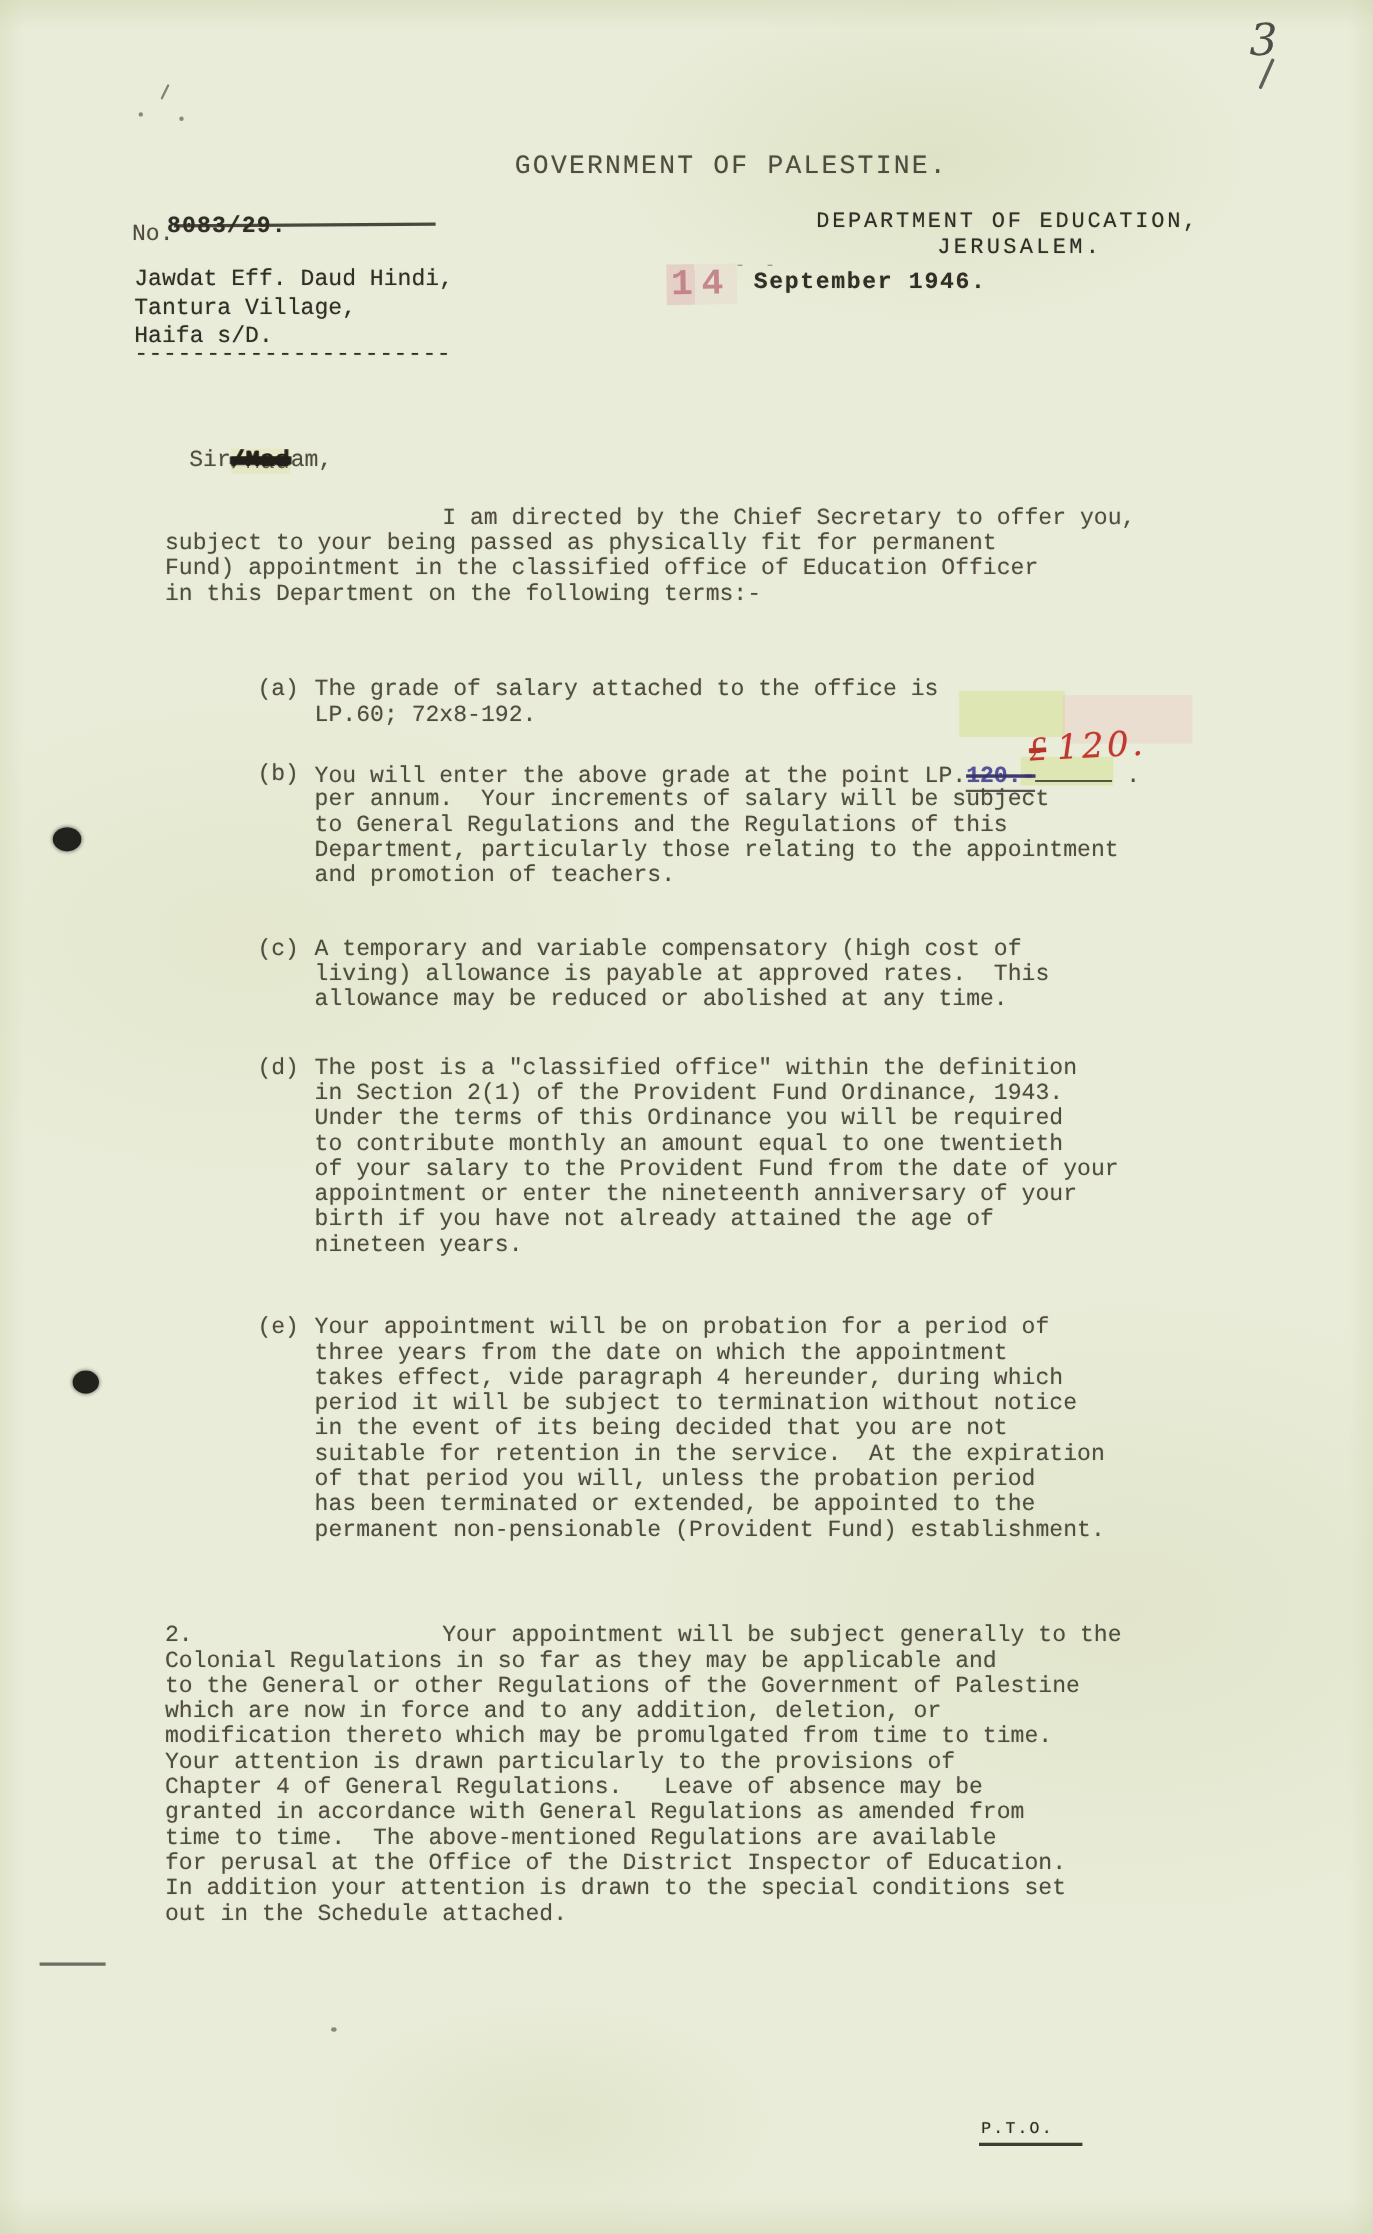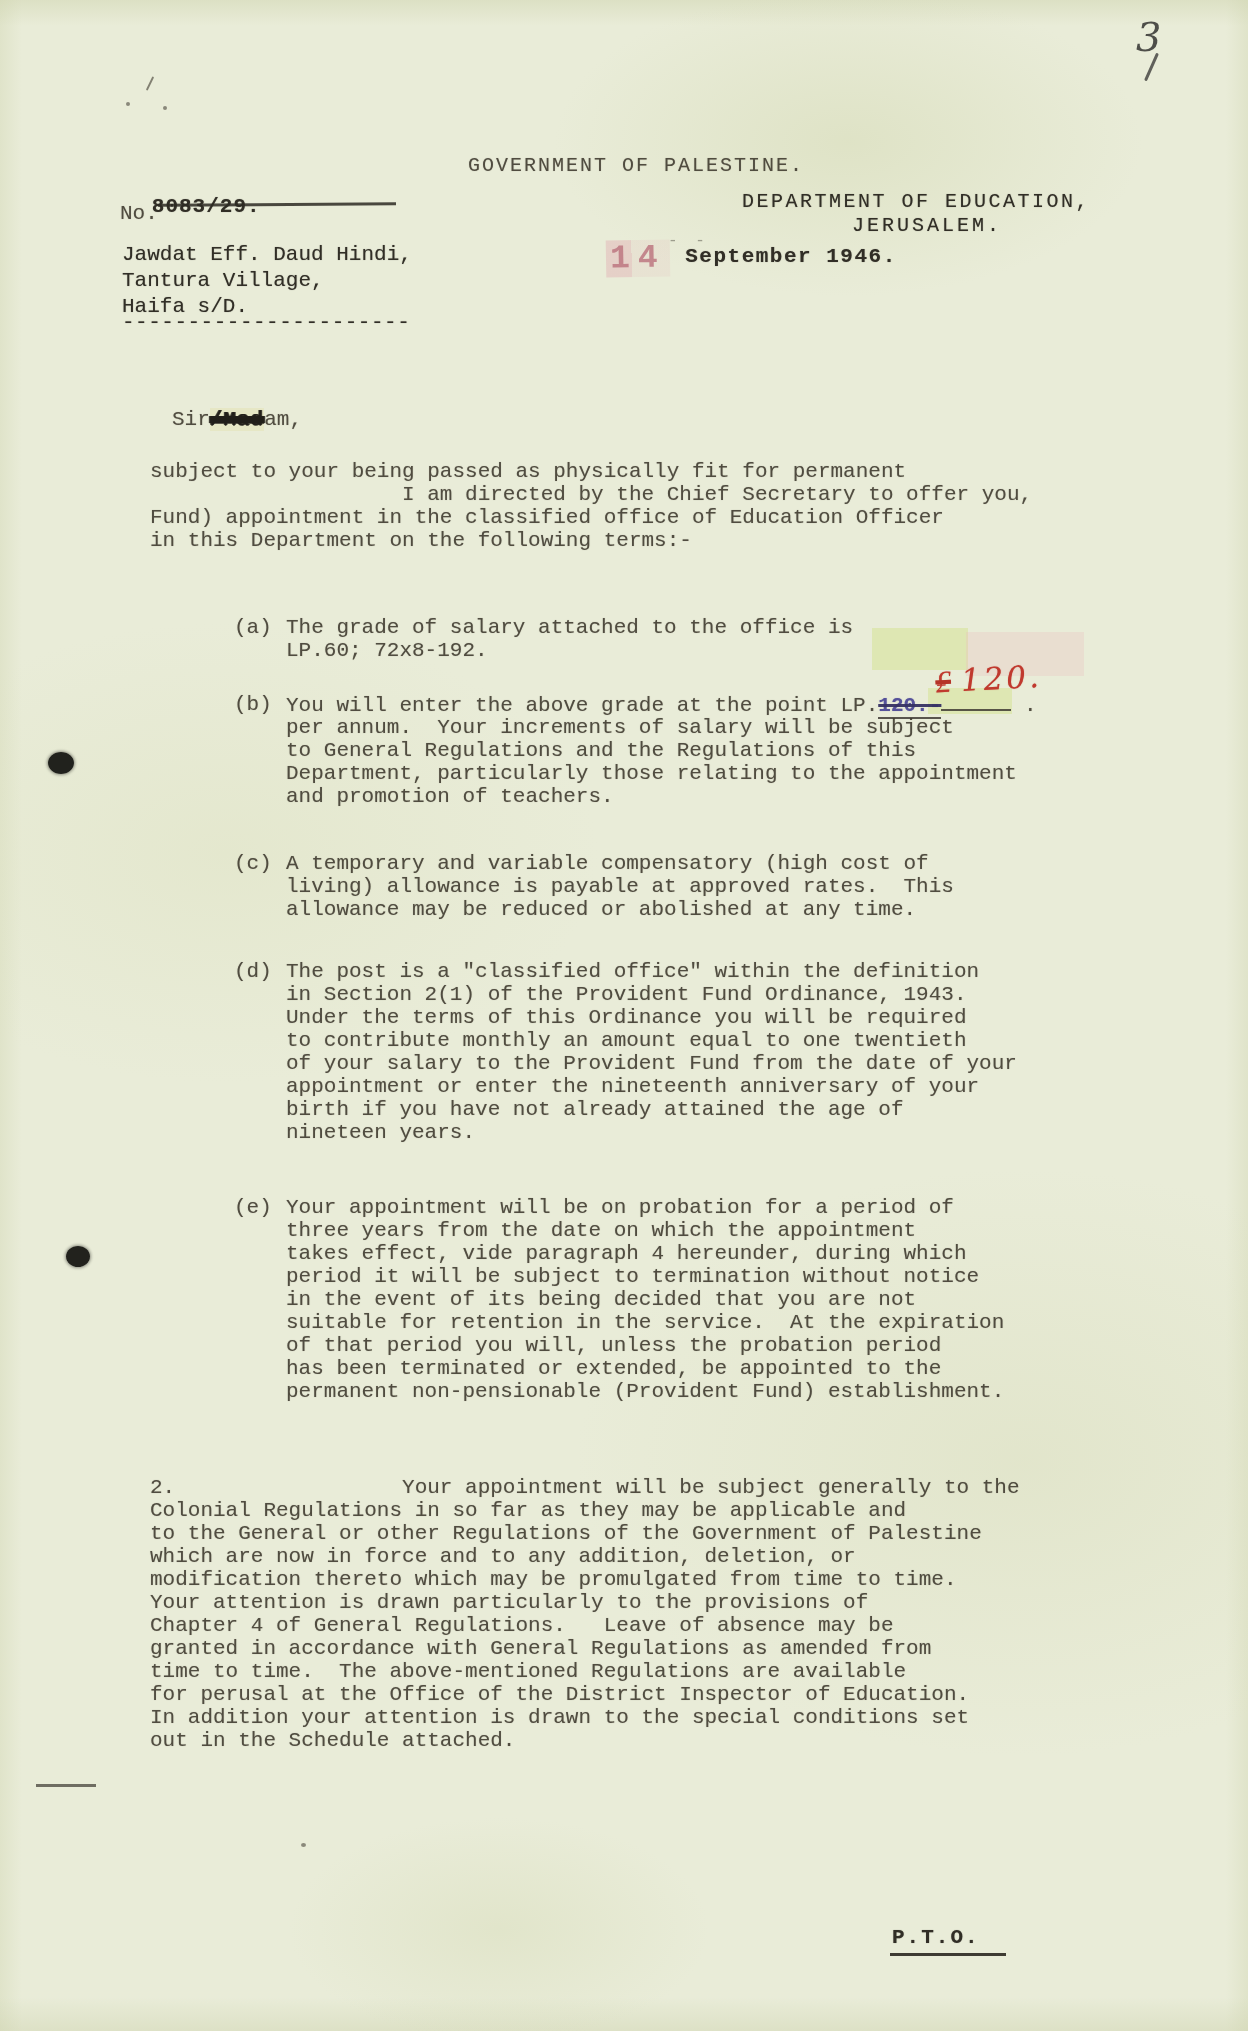--- a/index.html
+++ b/index.html
@@ -27,21 +27,21 @@
     text-shadow:0 0 1px rgba(66,61,50,0.35);
   }
   .ink-bold{ color:rgba(43,40,33,0.95); text-shadow:0 0 1px rgba(43,40,33,0.45); }
   .abs{position:absolute;}
   .line{white-space:pre;height:23px;line-height:23px;font-size:21px;}
   .addr-line{white-space:pre;height:26px;line-height:26px;font-size:21px;}
   .block{position:absolute;}
   .item-row{position:absolute;display:flex;align-items:flex-start;}
   .item-label{width:52px;flex:0 0 52px;font-size:21px;line-height:23px;white-space:pre;}
   .item-lines{flex:1;}
-  .gov-title{font-size:20px;letter-spacing:2px;white-space:pre;margin-top:16px;}
+  .gov-title{font-size:24px;letter-spacing:2px;white-space:pre;}
   .dept1{font-size:20px;letter-spacing:2.5px;white-space:pre;}
   .dept2{font-size:20px;letter-spacing:3px;white-space:pre;text-align:right;}
   .ref-label{font-size:21px;}
   .ref-number{font-size:21px;font-weight:bold;position:relative;top:-7px;left:-6px;letter-spacing:1px;}
   .ref-underline{position:absolute;left:158px;top:203px;width:238px;height:0;
     border-bottom:3px solid rgba(45,42,35,0.85);transform:rotate(-0.4deg);}
   .date-text{font-size:21px;letter-spacing:1.5px;font-weight:bold;}
   .stamp-day{
     font-size:33px;letter-spacing:8px;font-weight:bold;
     color:rgba(186,112,124,0.8);
@@ -83,21 +83,21 @@
   }
   .hw-struck{
     text-decoration:line-through;
     text-decoration-thickness:4px;
     text-decoration-color:#b53328;
     letter-spacing:0;
     margin-right:10px;
   }
   .hl-green{position:absolute;background:rgba(208,224,128,0.42);}
   .hl-pink{position:absolute;background:rgba(236,188,190,0.30);}
-  .pto{font-size:21px;font-weight:bold;letter-spacing:2px;
+  .pto{font-size:15px;font-weight:normal;letter-spacing:2px;
     border-bottom:3px solid rgba(43,40,33,0.9);padding:0 26px 4px 2px;text-align:center;}
   .page-num{
     font-family:"DejaVu Serif","Liberation Serif",serif;
     font-size:40px;color:rgba(50,50,48,0.85);
     transform:rotate(6deg);font-style:italic;
   }
   .page-num-tick{position:absolute;width:3px;height:30px;
     background:rgba(50,50,48,0.75);transform:rotate(24deg);border-radius:2px;}
   .hole{
     position:absolute;background:rgba(16,16,13,0.92);border-radius:50%;
@@ -147,22 +147,22 @@
       <div class="addr-line">Tantura Village,</div>
       <div class="addr-line">Haifa s/D.</div>
     </div>
   <div class="abs typed ink-bold dashes-line" style="left:122px;top:312px;">----------------------</div>
 
   <div class="abs typed" style="left:172px;top:408px;font-size:21px;">
     <span>Sir</span><span class="overstrike">/Mad</span><span>am,</span>
   </div>
 
   <div class="block typed" style="left:150px;top:460px;width:1000px;">
+      <div class="line">                    I am directed by the Chief Secretary to offer you,</div>
       <div class="line">subject to your being passed as physically fit for permanent</div>
-      <div class="line">                    I am directed by the Chief Secretary to offer you,</div>
       <div class="line">Fund) appointment in the classified office of Education Officer</div>
       <div class="line">in this Department on the following terms:-</div>
     </div>
 
   <div class="item-row" style="left:234px;top:616px;width:900px;">
     <div class="item-label typed">(a)</div>
     <div class="item-lines typed">
         <div class="line">The grade of salary attached to the office is</div>
         <div class="line">LP.60; 72x8-192.</div>
       </div>

